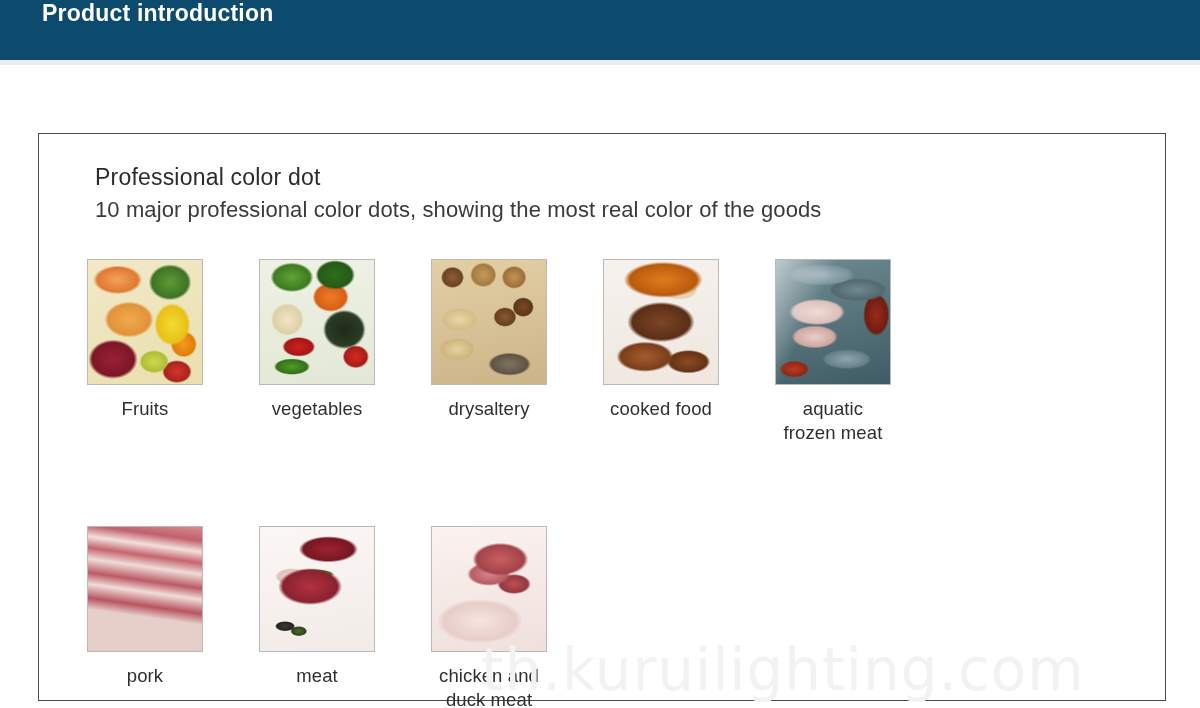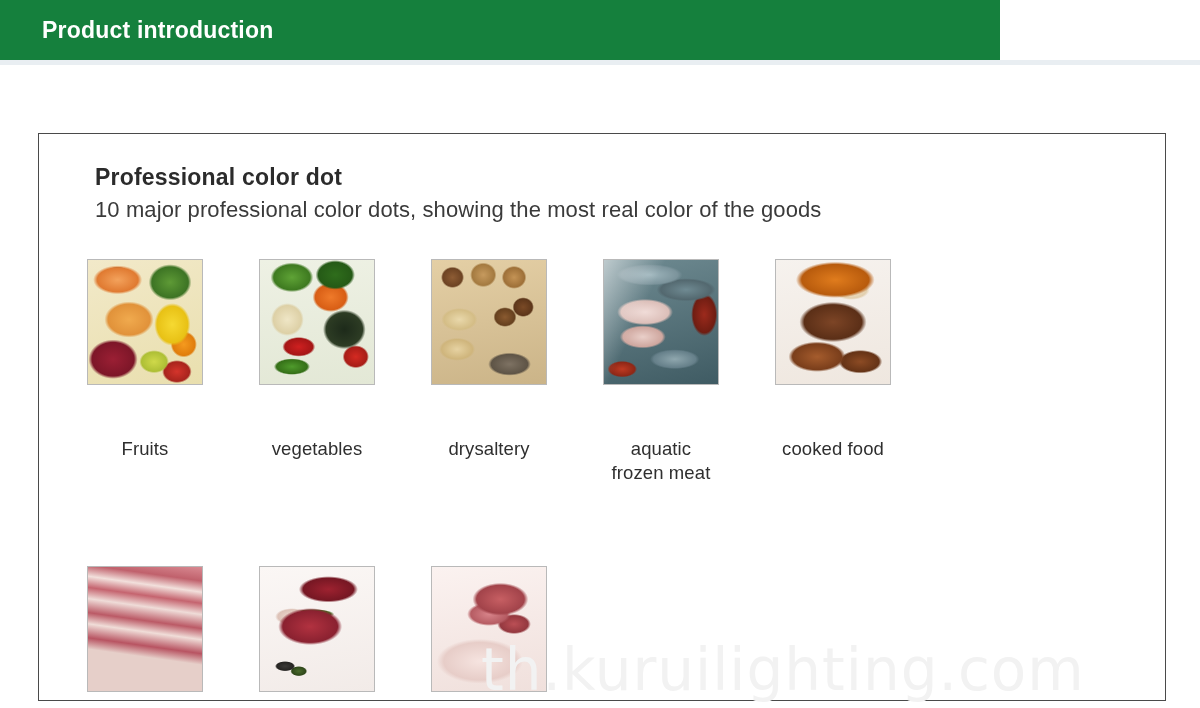--- a/index.html
+++ b/index.html
@@ -7,23 +7,23 @@
     width: 1200px; height: 708px;
     background: #ffffff;
     font-family: "Liberation Sans", sans-serif;
     overflow: hidden;
   }
   .page { position: relative; width: 1200px; height: 708px; background: #ffffff; }
 
   
   .header-bar {
     position: absolute; left: 0; top: 0;
-    width: 1000px; height: 60px;
-    background: #15803d;
-    display: flex; align-items: center;
+    width: 1200px; height: 60px;
+    background: #0c4a6e;
+    display: flex; 
   }
   .header-title {
     margin-left: 42px;
     color: #ffffff;
     font-size: 23px;
     font-weight: bold;
     letter-spacing: 0.2px;
     white-space: nowrap;
   }
   .header-underline {
@@ -41,21 +41,20 @@
     background: #ffffff;
   }
 
   .panel-heading {
     position: absolute;
     left: 56px; top: 30px;
     font-size: 23px;
     color: #2b2b2b;
     letter-spacing: 0.2px;
     white-space: nowrap;
-    font-weight: bold;
   }
   .panel-subheading {
     position: absolute;
     left: 56px; top: 63px;
     font-size: 22px;
     color: #3a3a3a;
     letter-spacing: 0.1px;
     white-space: nowrap;
   }
 
@@ -69,21 +68,20 @@
     display: flex;
     align-items: flex-start;
   }
   .grid-row.row-2 { margin-top: 82px; }
 
   .cell {
     width: 172px;
     display: flex;
     flex-direction: column;
     align-items: center;
-    gap: 40px;
   }
 
   .thumb-frame {
     width: 116px; height: 126px;
     border: 1px solid #b9b9b9;
     background: #ffffff;
     overflow: hidden;
     position: relative;
   }
   .thumb-art { position: absolute; inset: 0; }
@@ -249,32 +247,32 @@
 
         <div class="cell">
           <div class="thumb-frame">
             <div class="thumb-art art-drysaltery"></div>
           </div>
           <div class="cell-label">drysaltery</div>
         </div>
 
         <div class="cell">
           <div class="thumb-frame">
+            <div class="thumb-art art-cookedfood"></div>
+          </div>
+          <div class="cell-label">cooked food</div>
+        </div>
+
+        <div class="cell">
+          <div class="thumb-frame">
             <div class="thumb-art art-aquatic"></div>
           </div>
           <div class="cell-label">aquatic
 frozen meat</div>
         </div>
-
-        <div class="cell">
-          <div class="thumb-frame">
-            <div class="thumb-art art-cookedfood"></div>
-          </div>
-          <div class="cell-label">cooked food</div>
-        </div>
       </div>
 
       <div class="grid-row row-2">
 
         <div class="cell">
           <div class="thumb-frame">
             <div class="thumb-art art-pork"></div>
           </div>
           <div class="cell-label">pork</div>
         </div>

